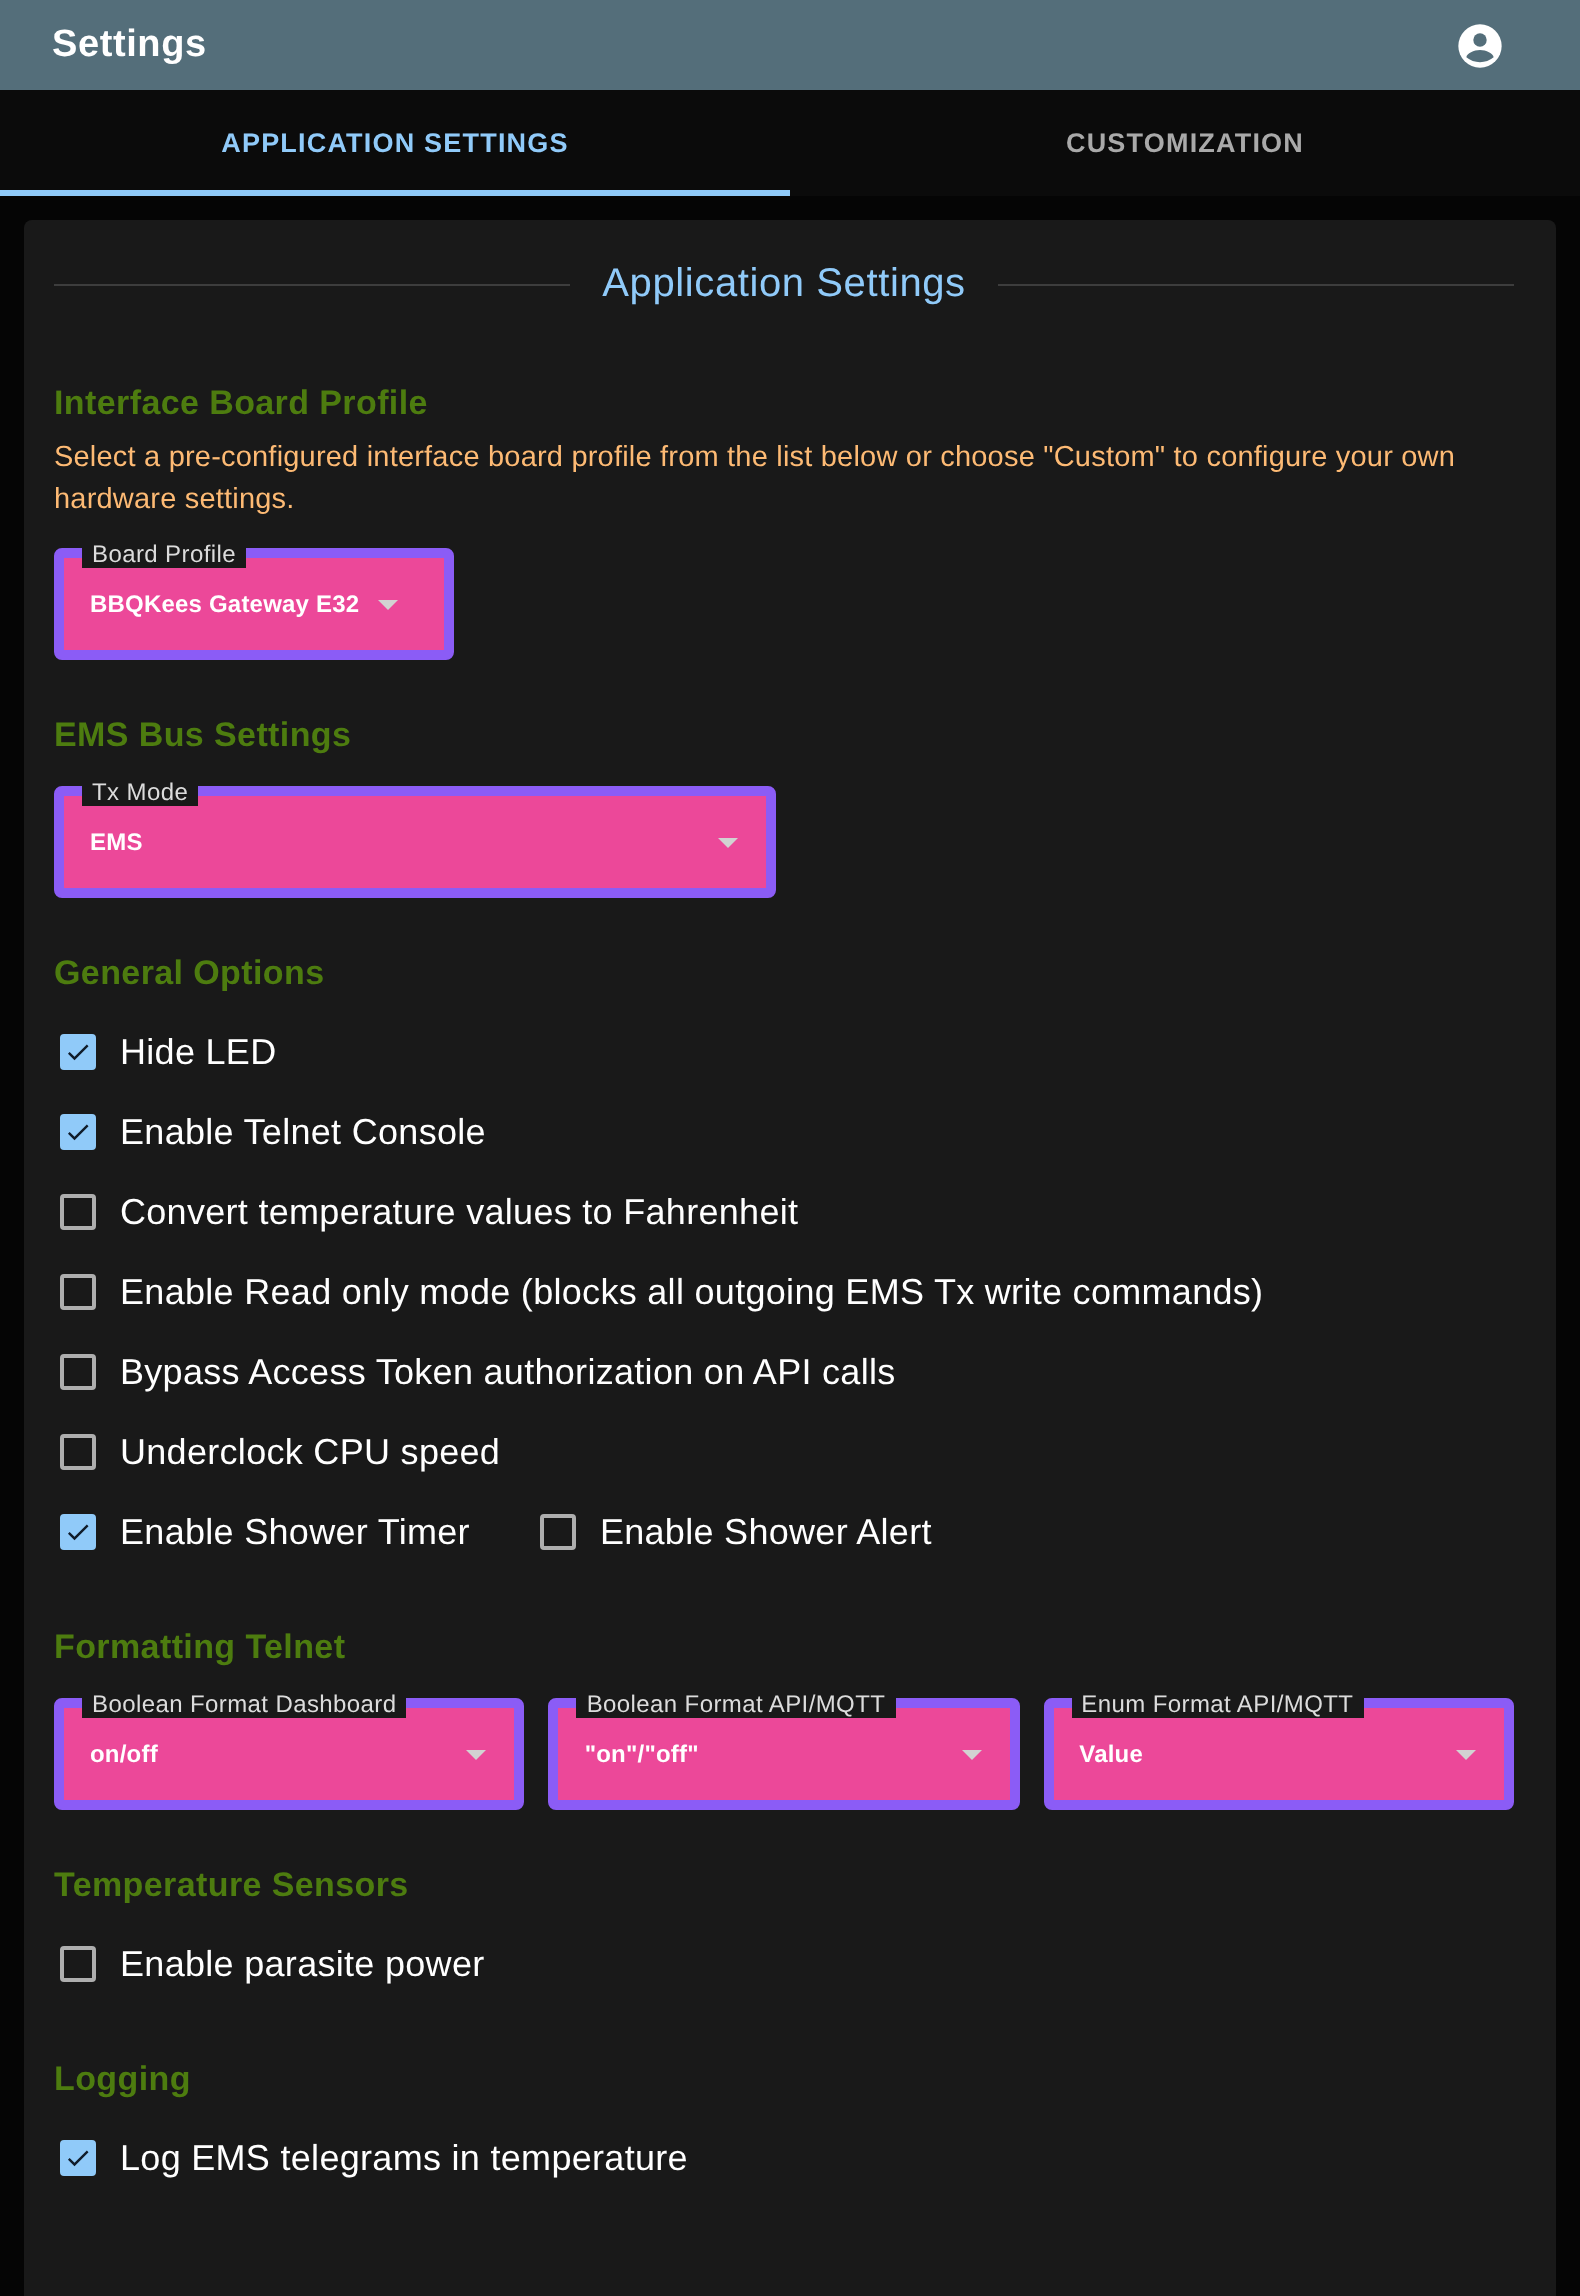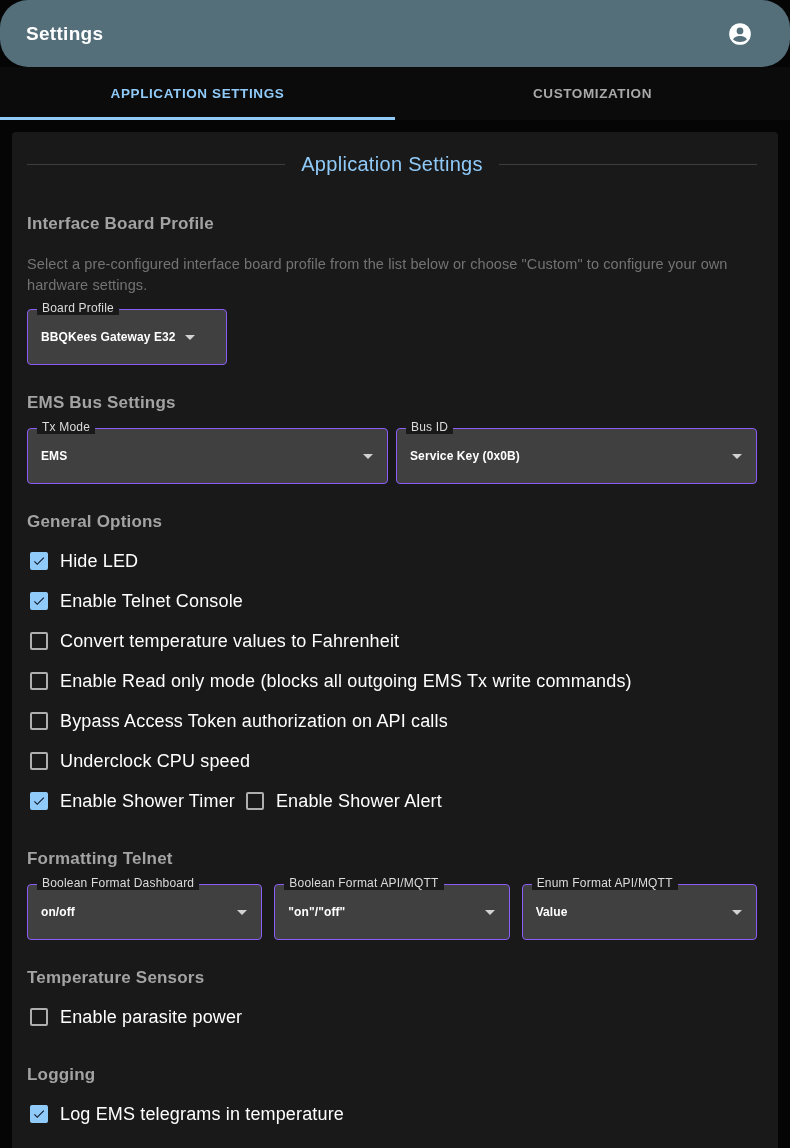--- a/index.html
+++ b/index.html
@@ -5,26 +5,25 @@
   * { box-sizing: border-box; margin: 0; padding: 0; }
   html, body { width: 790px; height: 1148px; overflow: hidden; }
   body {
     background: #050505;
     font-family: "Liberation Sans", sans-serif;
     -webkit-font-smoothing: antialiased;
   }
 
   
   .appbar {
-    height: 67px;
+    height: 45px;
     background: #546e7a;
     display: flex;
     align-items: center;
     padding: 0 16px 0 26px;
-    border-radius: 28px;
   }
   .appbar h1 {
     color: #ffffff;
     font-size: 19px;
     font-weight: 700;
     letter-spacing: 0.3px;
     flex: 1;
   }
   .avatar-btn {
     background: none;
@@ -79,49 +78,49 @@
   .card-title .line { flex: 1; height: 1px; background: #3d3d3d; }
   .card-title h2 {
     color: #90caf9;
     font-size: 20px;
     font-weight: 500;
     letter-spacing: 0.3px;
     white-space: nowrap;
   }
 
   .sec-h {
-    color: #a3a3a3;
+    color: #4d7c0f;
     font-size: 17px;
     font-weight: 700;
     letter-spacing: 0.2px;
     margin-top: 26px;
     line-height: 24px;
   }
   .sec-h.first { margin-top: 34px; }
 
   .warning {
-    color: #737373;
+    color: #fdba74;
     font-size: 14.5px;
     line-height: 21px;
-    margin-top: 18px;
+    margin-top: 5px;
     max-width: 722px;
     letter-spacing: 0.1px;
   }
 
   
   .select {
     position: relative;
     height: 56px;
-    border: 1px solid #8b5cf6;
+    border: 5px solid #8b5cf6;
     border-radius: 4px;
     display: flex;
     align-items: center;
     padding: 0 34px 0 13px;
     cursor: pointer;
-    background: #404040;
+    background: #ec4899;
   }
   .select .lbl {
     position: absolute;
     top: -9px;
     left: 9px;
     background: #191919;
     padding: 0 5px;
     font-size: 12px;
     color: #dcdcdc;
     letter-spacing: 0.2px;
@@ -150,21 +149,21 @@
   .row.three { display: grid; grid-template-columns: 1fr 1fr 1fr; gap: 12px; margin-top: 13px; }
 
   
   .cb-group { margin-top: 7px; }
   .cbrow {
     display: flex;
     align-items: center;
     height: 40px;
     cursor: pointer;
   }
-  .cbrow.inline-wrap { gap: 8px; }
+  .cbrow.inline-wrap { gap: 32px; }
   .cbitem { display: flex; align-items: center; }
   .cb {
     width: 18px; height: 18px;
     border: 2px solid #aeaeae;
     border-radius: 2px;
     margin: 0 12px 0 3px;
     flex: none;
     display: flex; align-items: center; justify-content: center;
   }
   .cb.checked {
@@ -227,29 +226,20 @@
     <div class="row two">
       <div class="select">
         <span class="lbl">Tx Mode</span>
         <span class="val">EMS</span>
         <span class="arrow">
           <svg viewBox="0 0 24 24" width="24" height="24">
               <path d="M7 10l5 5 5-5z" fill="#d2d2d2"></path>
             </svg>
         </span>
       </div>
-      <div class="select">
-        <span class="lbl">Bus ID</span>
-        <span class="val">Service Key (0x0B)</span>
-        <span class="arrow">
-          <svg viewBox="0 0 24 24" width="24" height="24">
-              <path d="M7 10l5 5 5-5z" fill="#d2d2d2"></path>
-            </svg>
-        </span>
-      </div>
     </div>
 
     <h3 class="sec-h">General Options</h3>
     <div class="cb-group">
 
       <div class="cbrow">
         <span class="cb checked">
           <svg viewBox="0 0 24 24" width="16" height="16">
               <path d="M9 16.17 4.83 12l-1.42 1.41L9 19 21 7l-1.41-1.41z" fill="#101c2b"></path>
             </svg>

